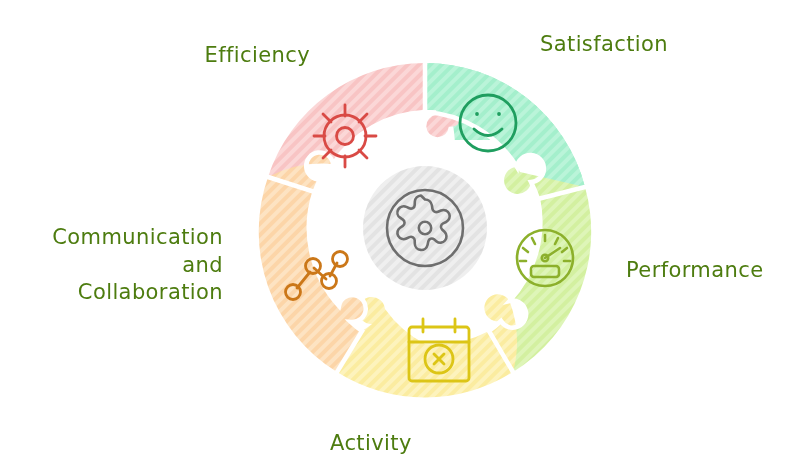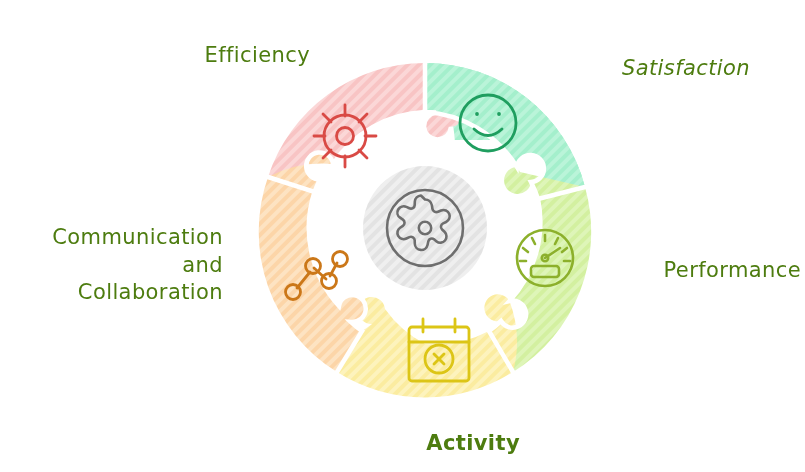--- a/index.html
+++ b/index.html
@@ -32,37 +32,35 @@
     white-space: pre-line;
   }
   #label-efficiency {
     left: 120px;
     top: 42px;
     width: 190px;
     text-align: right;
   }
   #label-satisfaction {
     left: 540px;
-    top: 55px;
+    top: 31px;
     width: 210px;
-    text-align: right;
-    font-style: italic;
+    text-align: left;
   }
   #label-performance {
     left: 626px;
     top: 257px;
     width: 175px;
-    text-align: right;
+    text-align: left;
   }
   #label-activity {
     left: 330px;
     top: 430px;
     width: 190px;
-    text-align: right;
-    font-weight: bold;
+    text-align: left;
   }
   #label-communication {
     left: 8px;
     top: 224px;
     width: 215px;
     text-align: right;
   }
 </style>
 </head>
 <body>

